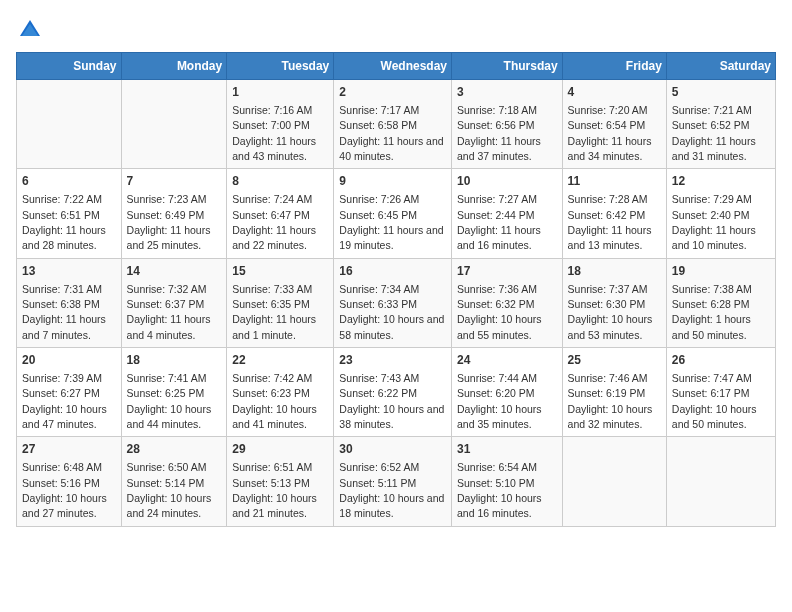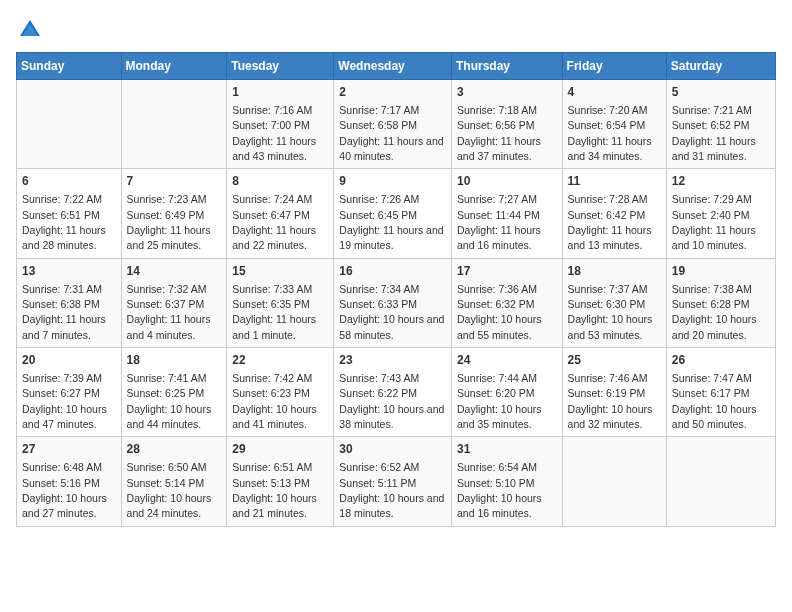--- a/index.html
+++ b/index.html
@@ -50,21 +50,21 @@
     }
     table {
       width: 100%;
       border-collapse: collapse;
       font-size: 11px;
     }
     thead tr th {
       background-color: #3a7fc1;
       color: #fff;
       padding: 6px 4px;
-      text-align: left;
+      text-align: right;
       font-size: 12px;
       font-weight: bold;
       border: 1px solid #2a6aaa;
     }
     tbody tr td {
       border: 1px solid #ccc;
       vertical-align: top;
       padding: 4px 5px;
       height: 80px;
       background: #fff;
@@ -131,32 +131,32 @@
         <td><span class="day-num">2</span><span class="day-info">Sunrise: 7:17 AM</span><br><span class="day-info">Sunset: 6:58 PM</span><br><span class="day-info">Daylight: 11 hours and 40 minutes.</span></td>
         <td><span class="day-num">3</span><span class="day-info">Sunrise: 7:18 AM</span><br><span class="day-info">Sunset: 6:56 PM</span><br><span class="day-info">Daylight: 11 hours and 37 minutes.</span></td>
         <td><span class="day-num">4</span><span class="day-info">Sunrise: 7:20 AM</span><br><span class="day-info">Sunset: 6:54 PM</span><br><span class="day-info">Daylight: 11 hours and 34 minutes.</span></td>
         <td><span class="day-num">5</span><span class="day-info">Sunrise: 7:21 AM</span><br><span class="day-info">Sunset: 6:52 PM</span><br><span class="day-info">Daylight: 11 hours and 31 minutes.</span></td>
       </tr>
       <tr>
         <td><span class="day-num">6</span><span class="day-info">Sunrise: 7:22 AM</span><br><span class="day-info">Sunset: 6:51 PM</span><br><span class="day-info">Daylight: 11 hours and 28 minutes.</span></td>
         <td><span class="day-num">7</span><span class="day-info">Sunrise: 7:23 AM</span><br><span class="day-info">Sunset: 6:49 PM</span><br><span class="day-info">Daylight: 11 hours and 25 minutes.</span></td>
         <td><span class="day-num">8</span><span class="day-info">Sunrise: 7:24 AM</span><br><span class="day-info">Sunset: 6:47 PM</span><br><span class="day-info">Daylight: 11 hours and 22 minutes.</span></td>
         <td><span class="day-num">9</span><span class="day-info">Sunrise: 7:26 AM</span><br><span class="day-info">Sunset: 6:45 PM</span><br><span class="day-info">Daylight: 11 hours and 19 minutes.</span></td>
-        <td><span class="day-num">10</span><span class="day-info">Sunrise: 7:27 AM</span><br><span class="day-info">Sunset: 11:44 PM</span><br><span class="day-info">Daylight: 11 hours and 16 minutes.</span></td>
+        <td><span class="day-num">10</span><span class="day-info">Sunrise: 7:27 AM</span><br><span class="day-info">Sunset: 2:44 PM</span><br><span class="day-info">Daylight: 11 hours and 16 minutes.</span></td>
         <td><span class="day-num">11</span><span class="day-info">Sunrise: 7:28 AM</span><br><span class="day-info">Sunset: 6:42 PM</span><br><span class="day-info">Daylight: 11 hours and 13 minutes.</span></td>
         <td><span class="day-num">12</span><span class="day-info">Sunrise: 7:29 AM</span><br><span class="day-info">Sunset: 2:40 PM</span><br><span class="day-info">Daylight: 11 hours and 10 minutes.</span></td>
       </tr>
       <tr>
         <td><span class="day-num">13</span><span class="day-info">Sunrise: 7:31 AM</span><br><span class="day-info">Sunset: 6:38 PM</span><br><span class="day-info">Daylight: 11 hours and 7 minutes.</span></td>
         <td><span class="day-num">14</span><span class="day-info">Sunrise: 7:32 AM</span><br><span class="day-info">Sunset: 6:37 PM</span><br><span class="day-info">Daylight: 11 hours and 4 minutes.</span></td>
         <td><span class="day-num">15</span><span class="day-info">Sunrise: 7:33 AM</span><br><span class="day-info">Sunset: 6:35 PM</span><br><span class="day-info">Daylight: 11 hours and 1 minute.</span></td>
         <td><span class="day-num">16</span><span class="day-info">Sunrise: 7:34 AM</span><br><span class="day-info">Sunset: 6:33 PM</span><br><span class="day-info">Daylight: 10 hours and 58 minutes.</span></td>
         <td><span class="day-num">17</span><span class="day-info">Sunrise: 7:36 AM</span><br><span class="day-info">Sunset: 6:32 PM</span><br><span class="day-info">Daylight: 10 hours and 55 minutes.</span></td>
         <td><span class="day-num">18</span><span class="day-info">Sunrise: 7:37 AM</span><br><span class="day-info">Sunset: 6:30 PM</span><br><span class="day-info">Daylight: 10 hours and 53 minutes.</span></td>
-        <td><span class="day-num">19</span><span class="day-info">Sunrise: 7:38 AM</span><br><span class="day-info">Sunset: 6:28 PM</span><br><span class="day-info">Daylight: 10 hours and 20 minutes.</span></td>
+        <td><span class="day-num">19</span><span class="day-info">Sunrise: 7:38 AM</span><br><span class="day-info">Sunset: 6:28 PM</span><br><span class="day-info">Daylight: 1 hours and 50 minutes.</span></td>
       </tr>
       <tr>
         <td><span class="day-num">20</span><span class="day-info">Sunrise: 7:39 AM</span><br><span class="day-info">Sunset: 6:27 PM</span><br><span class="day-info">Daylight: 10 hours and 47 minutes.</span></td>
         <td><span class="day-num">18</span><span class="day-info">Sunrise: 7:41 AM</span><br><span class="day-info">Sunset: 6:25 PM</span><br><span class="day-info">Daylight: 10 hours and 44 minutes.</span></td>
         <td><span class="day-num">22</span><span class="day-info">Sunrise: 7:42 AM</span><br><span class="day-info">Sunset: 6:23 PM</span><br><span class="day-info">Daylight: 10 hours and 41 minutes.</span></td>
         <td><span class="day-num">23</span><span class="day-info">Sunrise: 7:43 AM</span><br><span class="day-info">Sunset: 6:22 PM</span><br><span class="day-info">Daylight: 10 hours and 38 minutes.</span></td>
         <td><span class="day-num">24</span><span class="day-info">Sunrise: 7:44 AM</span><br><span class="day-info">Sunset: 6:20 PM</span><br><span class="day-info">Daylight: 10 hours and 35 minutes.</span></td>
         <td><span class="day-num">25</span><span class="day-info">Sunrise: 7:46 AM</span><br><span class="day-info">Sunset: 6:19 PM</span><br><span class="day-info">Daylight: 10 hours and 32 minutes.</span></td>
         <td><span class="day-num">26</span><span class="day-info">Sunrise: 7:47 AM</span><br><span class="day-info">Sunset: 6:17 PM</span><br><span class="day-info">Daylight: 10 hours and 50 minutes.</span></td>
       </tr>

